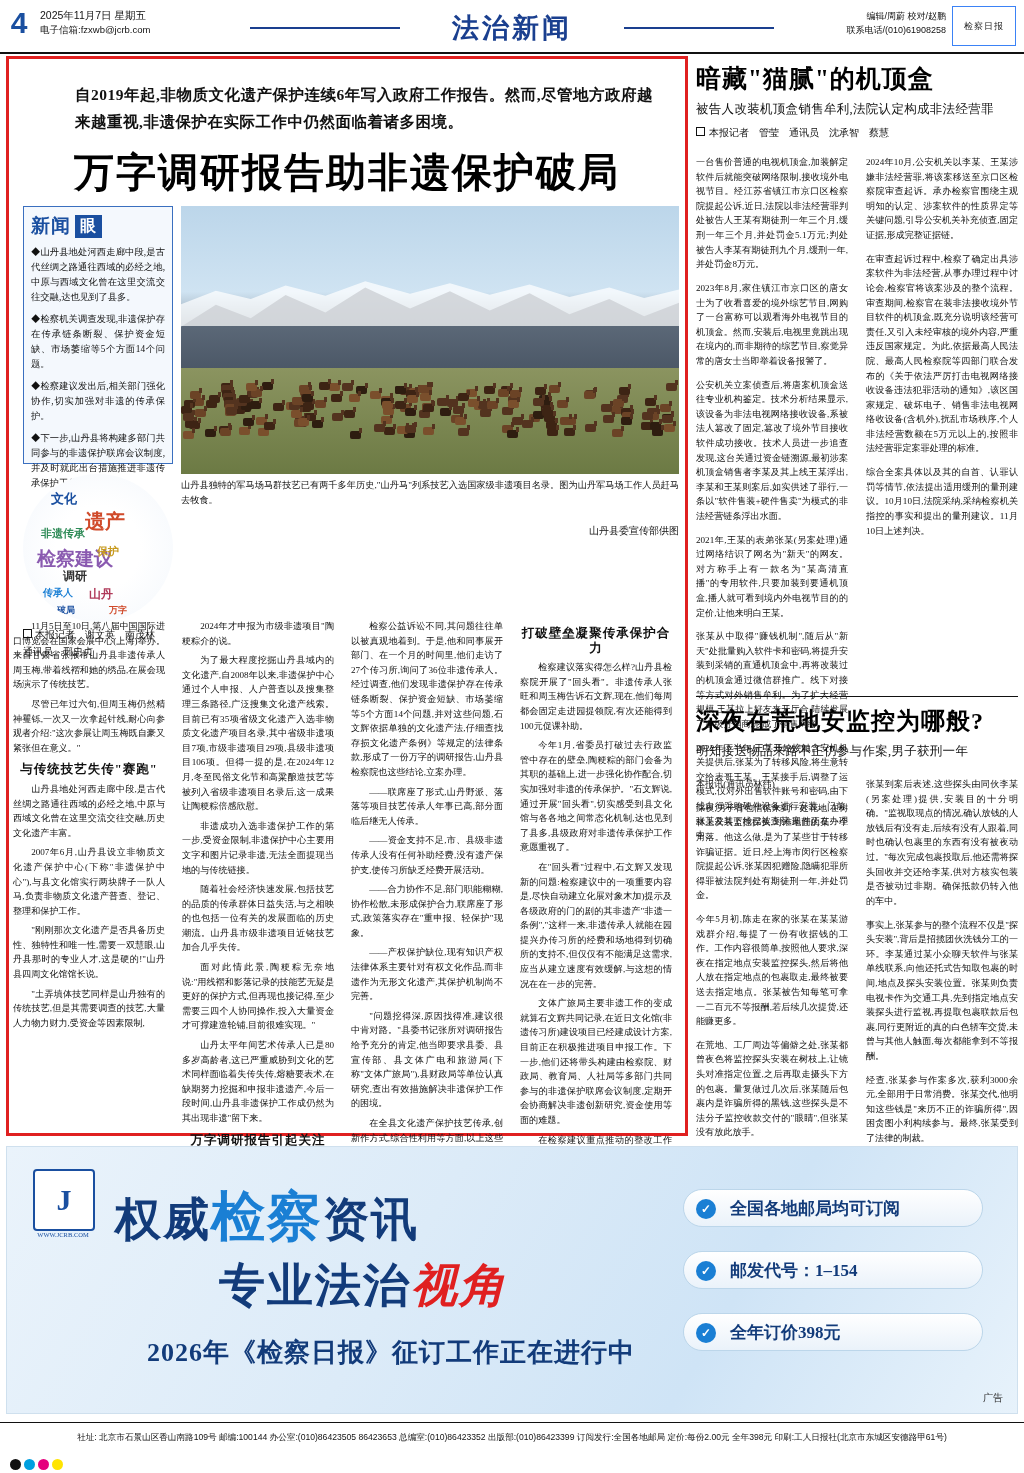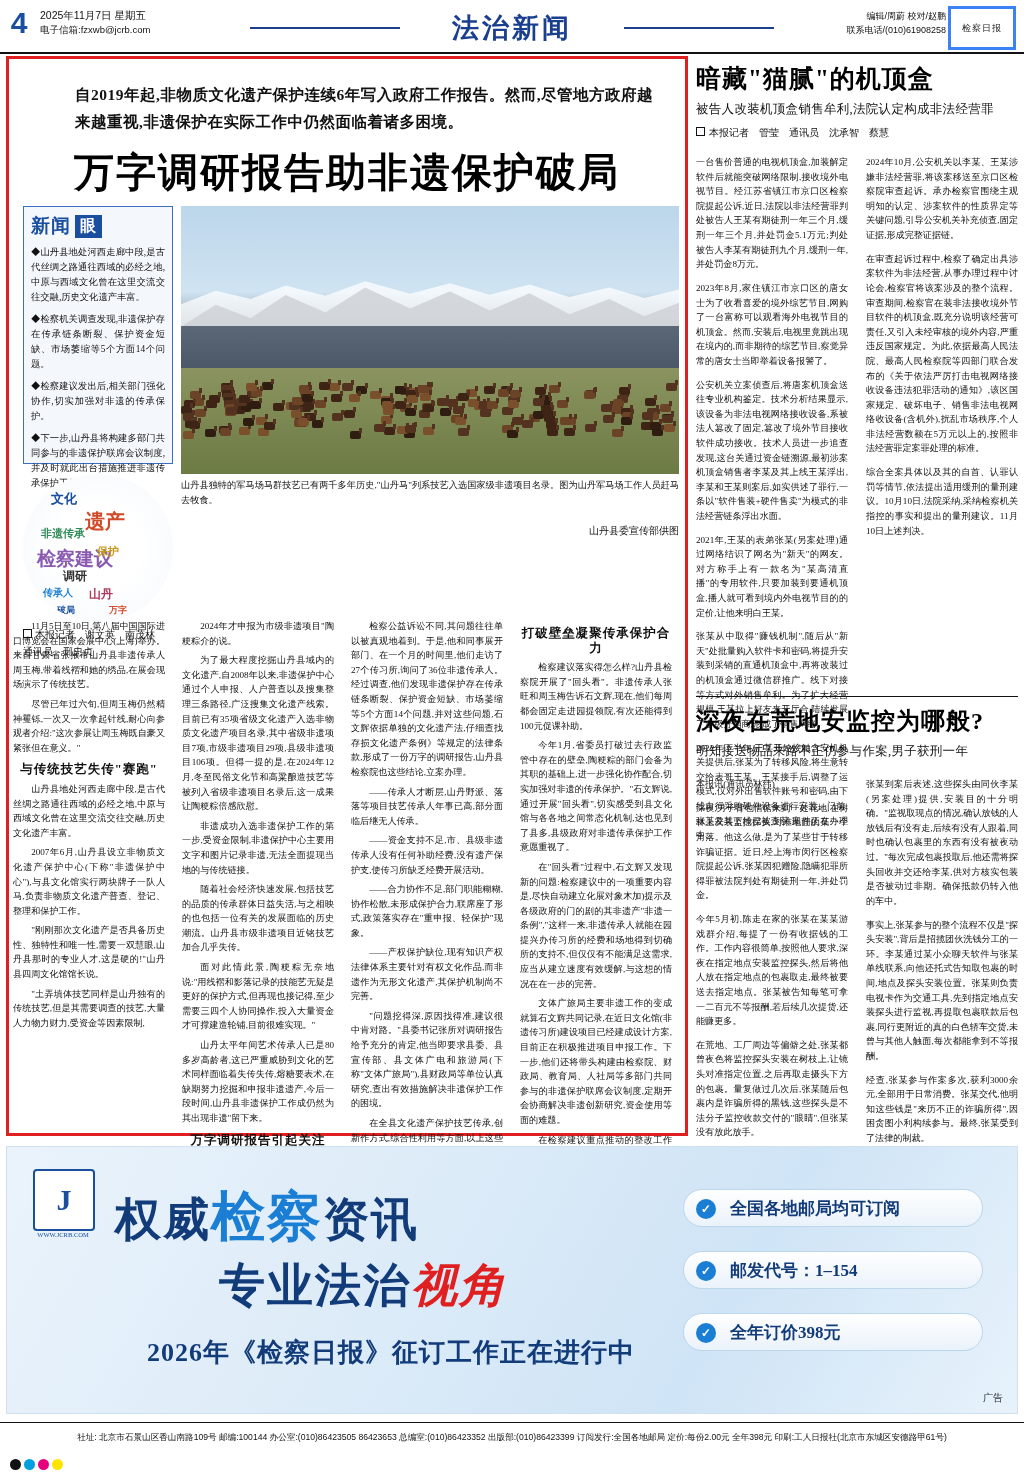--- a/index.html
+++ b/index.html
@@ -40,21 +40,21 @@
     position:absolute;top:27px;height:2px;background:#1a3f8f;
   }
   .mh-rule-l{left:250px;width:150px;}
   .mh-rule-r{right:250px;width:150px;}
   .mh-right{
     position:absolute;right:78px;top:9px;font-size:9px;line-height:14px;text-align:right;
     font-family:"Liberation Sans",sans-serif;color:#111;
   }
   .mh-logo{
     position:absolute;right:8px;top:6px;width:62px;height:38px;
-    border:3px solid #3b82f6;font-size:9px;color:#222;display:flex;
+    border:1px solid #3b82f6;font-size:9px;color:#222;display:flex;
     align-items:center;justify-content:center;text-align:center;line-height:11px;
     letter-spacing:1px;background:#fff;
   }
 
   
   .body-area{position:absolute;left:0;top:54px;width:1024px;height:1085px;}
   .left-box{
     position:absolute;left:6px;top:2px;width:682px;height:1080px;
     border:3px solid #e02020;box-sizing:border-box;padding:8px 10px;
   }
@@ -241,21 +241,21 @@
       <div class="lead">自2019年起,非物质文化遗产保护连续6年写入政府工作报告。然而,尽管地方政府越来越重视,非遗保护在实际工作中仍然面临着诸多困境。</div>
       <div class="headline">万字调研报告助非遗保护破局</div>
 
       <div class="eye-wrap">
 
         <div class="eye-box">
           <div class="eye-title">
             <span class="t1">新闻</span>
             <span class="t2">眼</span>
           </div>
-          <div class="eye-item">◆山丹县地处河西走廊中段,是古代丝绸之路通往西域的必经之地,中原与西域文化曾在这里交流交往交融,历史文化遗产丰富。</div>
+          <div class="eye-item">◆山丹县地处河西走廊中段,是古代丝绸之路通往西域的必经之地,中原与西域文化曾在这里交流交往交融,达也见到了县多。</div>
           <div class="eye-item">◆检察机关调查发现,非遗保护存在传承链条断裂、保护资金短缺、市场萎缩等5个方面14个问题。</div>
           <div class="eye-item">◆检察建议发出后,相关部门强化协作,切实加强对非遗的传承保护。</div>
           <div class="eye-item">◆下一步,山丹县将构建多部门共同参与的非遗保护联席会议制度,并及时就此出台措施推进非遗传承保护工作实施意见。</div>
         </div>
 
         <div class="photo">
           <div class="mtn"></div>
           <div class="snow"></div>
           <div class="grass"></div>
           <div class="herd" id="herd">
@@ -465,21 +465,21 @@
           <p>面对此情此景,陶粳粽无奈地说:"用线褶和影落记录的技能艺无疑是更好的保护方式,但再现也接记得,至少需要三四个人协同操作,投入大量资金才可撑建造轮铺,目前很难实现。"</p>
           <p>山丹太平年间艺术传承人已是80多岁高龄者,这已严重威胁到文化的艺术同样面临着失传失传,熔糖要表术,在缺期努力挖掘和申报非遗遗产,今后一段时间,山丹县非遗保护工作成仍然为其出现非遗"留下来。</p>
           <h4>万字调研报告引起关注</h4>
           <p>山丹县的非遗保护困局,反映了非遗保护面临的普遍问题。</p>
           <p>今年1月,甘肃省检察院启动以"守护国家文化遗产"为主题的检察公益诉讼专项监督活动,旨在推动非遗着文化遗产检察,继续统,展现传承保护工作注上新台阶、全文化最新建设注入新动能。</p>
           <p>专项监督活动开始后,山丹县检察院检察官石文辉开始寻找工作所及,他发现,对非遗的传承保护和其他领域</p>
         </div>
 
         <div class="col c3">
           <p>检察公益诉讼不同,其问题往往单以被真观地着到。于是,他和同事展开部门、在一个月的时间里,他们走访了27个传习所,询问了36位非遗传承人。经过调查,他们发现非遗保护存在传承链条断裂、保护资金短缺、市场萎缩等5个方面14个问题,并对这些问题,石文辉依据单独的文化遗产法,仔细查找存损文化遗产条例》等规定的法律条款,形成了一份万字的调研报告,山丹县检察院也这些结论,立案办理。</p>
-          <p>——传承人才断层,山丹野派、落落等项目技艺传承人年事已高,部分面临后继无人传承。</p>
+          <p>——联席座了形式,山丹野派、落落等项目技艺传承人年事已高,部分面临后继无人传承。</p>
           <p>——资金支持不足,市、县级非遗传承人没有任何补助经费,没有遗产保护支,使传习所缺乏经费开展活动。</p>
           <p>——合力协作不足,部门职能糊糊,协作松散,未形成保护合力,联席座了形式,政策落实存在"重申报、轻保护"现象。</p>
           <p>——产权保护缺位,现有知识产权法律体系主要针对有权文化作品,而非遗作为无形文化遗产,其保护机制尚不完善。</p>
           <p>"问题挖得深,原因找得准,建议很中肯对路。"县委书记张所对调研报告给予充分的肯定,他当即要求县委、县宣传部、县文体广电和旅游局(下称"文体广旅局"),县财政局等单位认真研究,查出有效措施解决非遗保护工作的困境。</p>
           <p>在全县文化遗产保护技艺传承,创新作方式,综合性利用等方面,以上这些将基于这些的基础上,山丹县检察院结合文体广旅部、财政局等单位进行深入调查。在公开听证会上,各方达成共识,会后,山丹县检察院向文体广旅局、东东就政府和乡镇府各政府发出检察建议。</p>
         </div>
 
         <div class="col c4">
           <h4>打破壁垒凝聚传承保护合力</h4>
           <p>检察建议落实得怎么样?山丹县检察院开展了"回头看"。非遗传承人张旺和周玉梅告诉石文辉,现在,他们每周都会固定走进园提领院,有次还能得到100元促课补助。</p>

